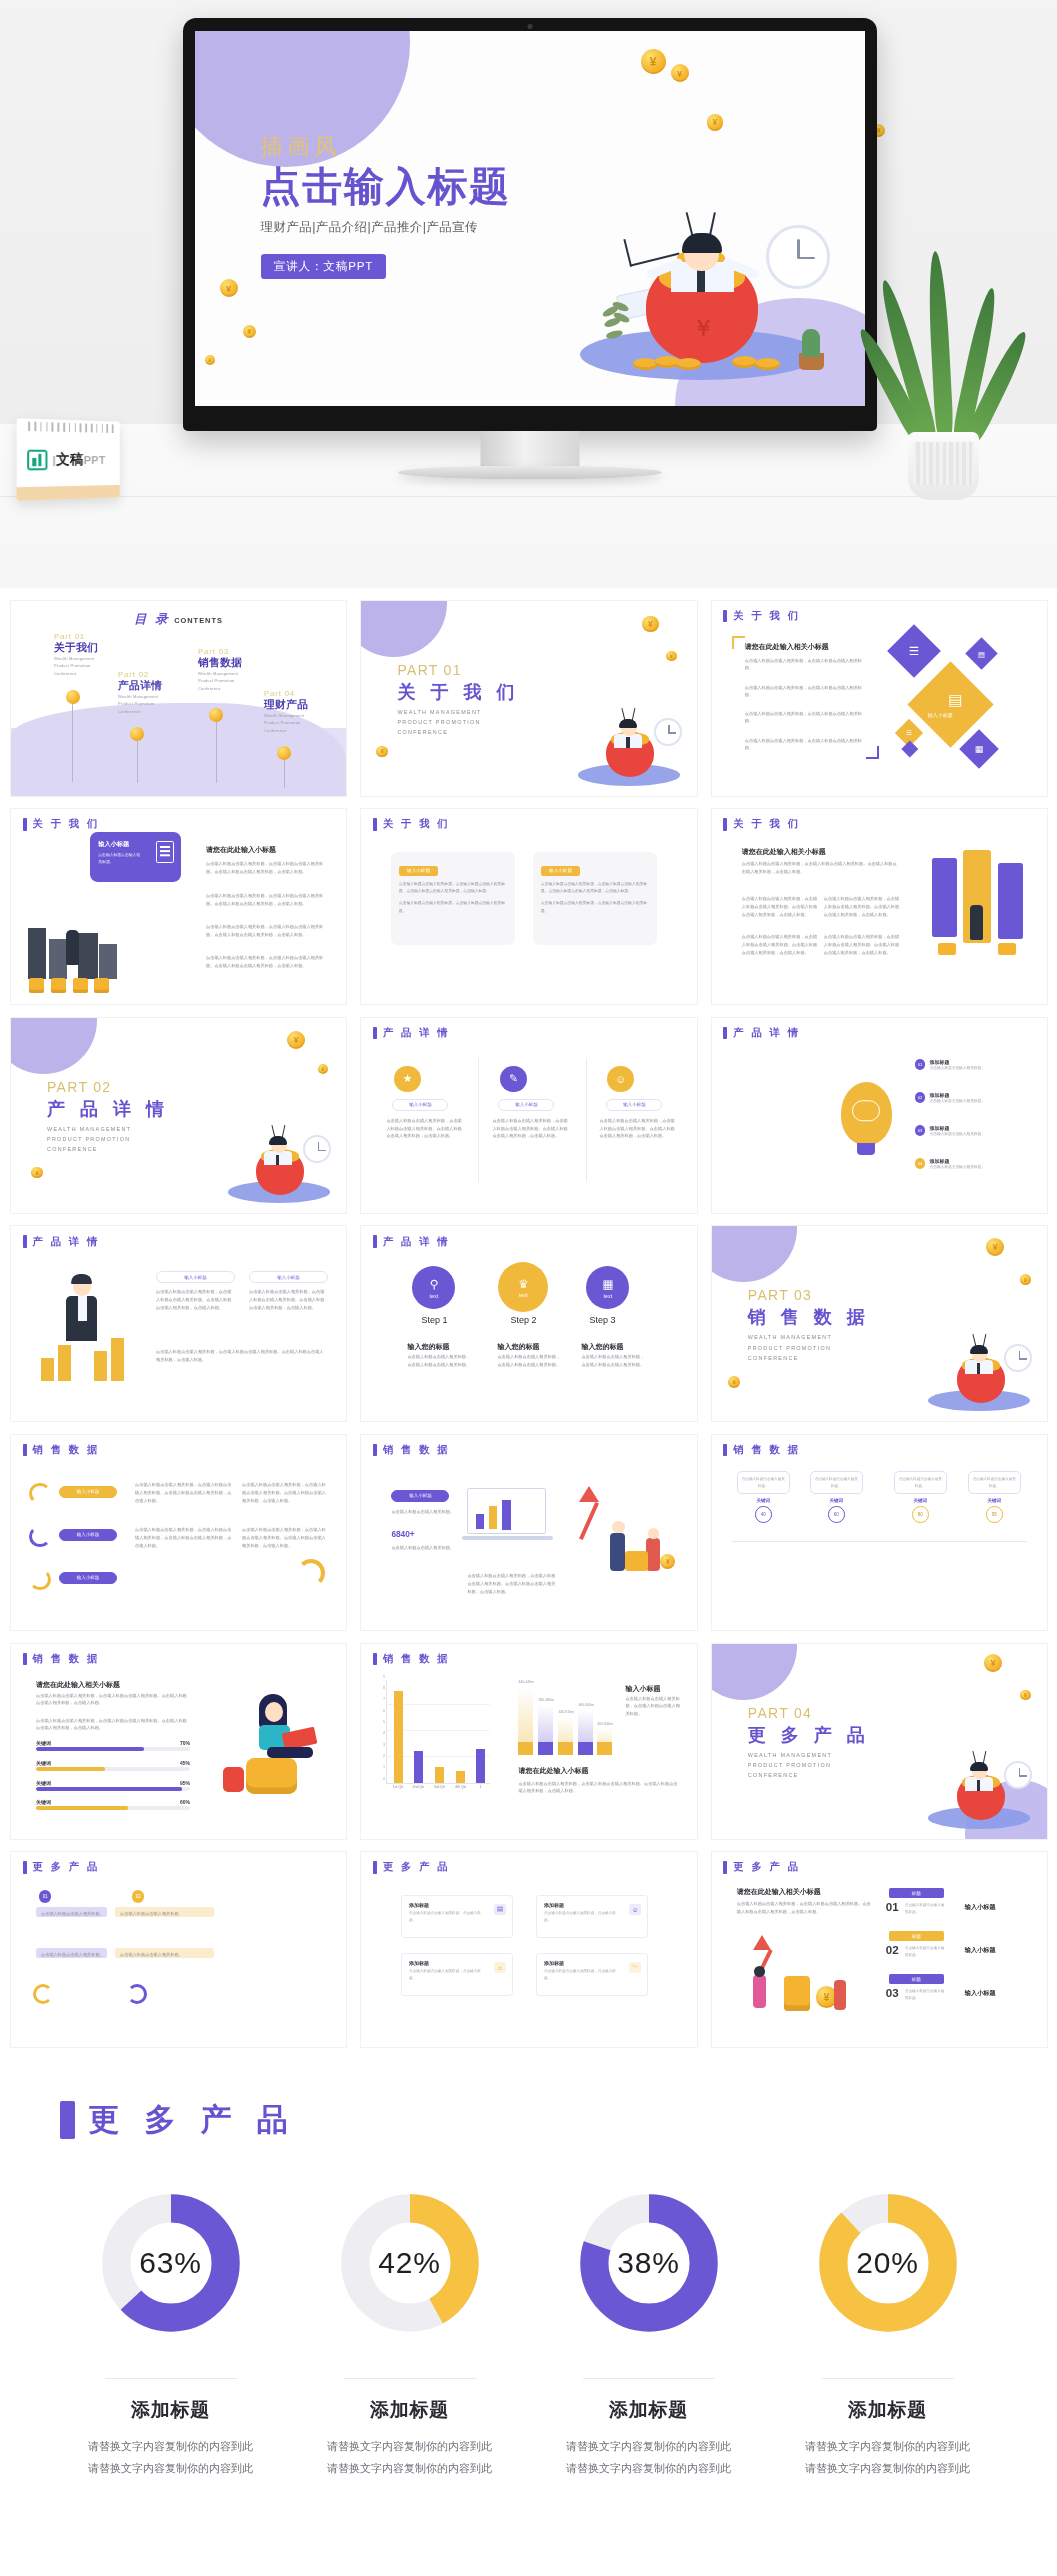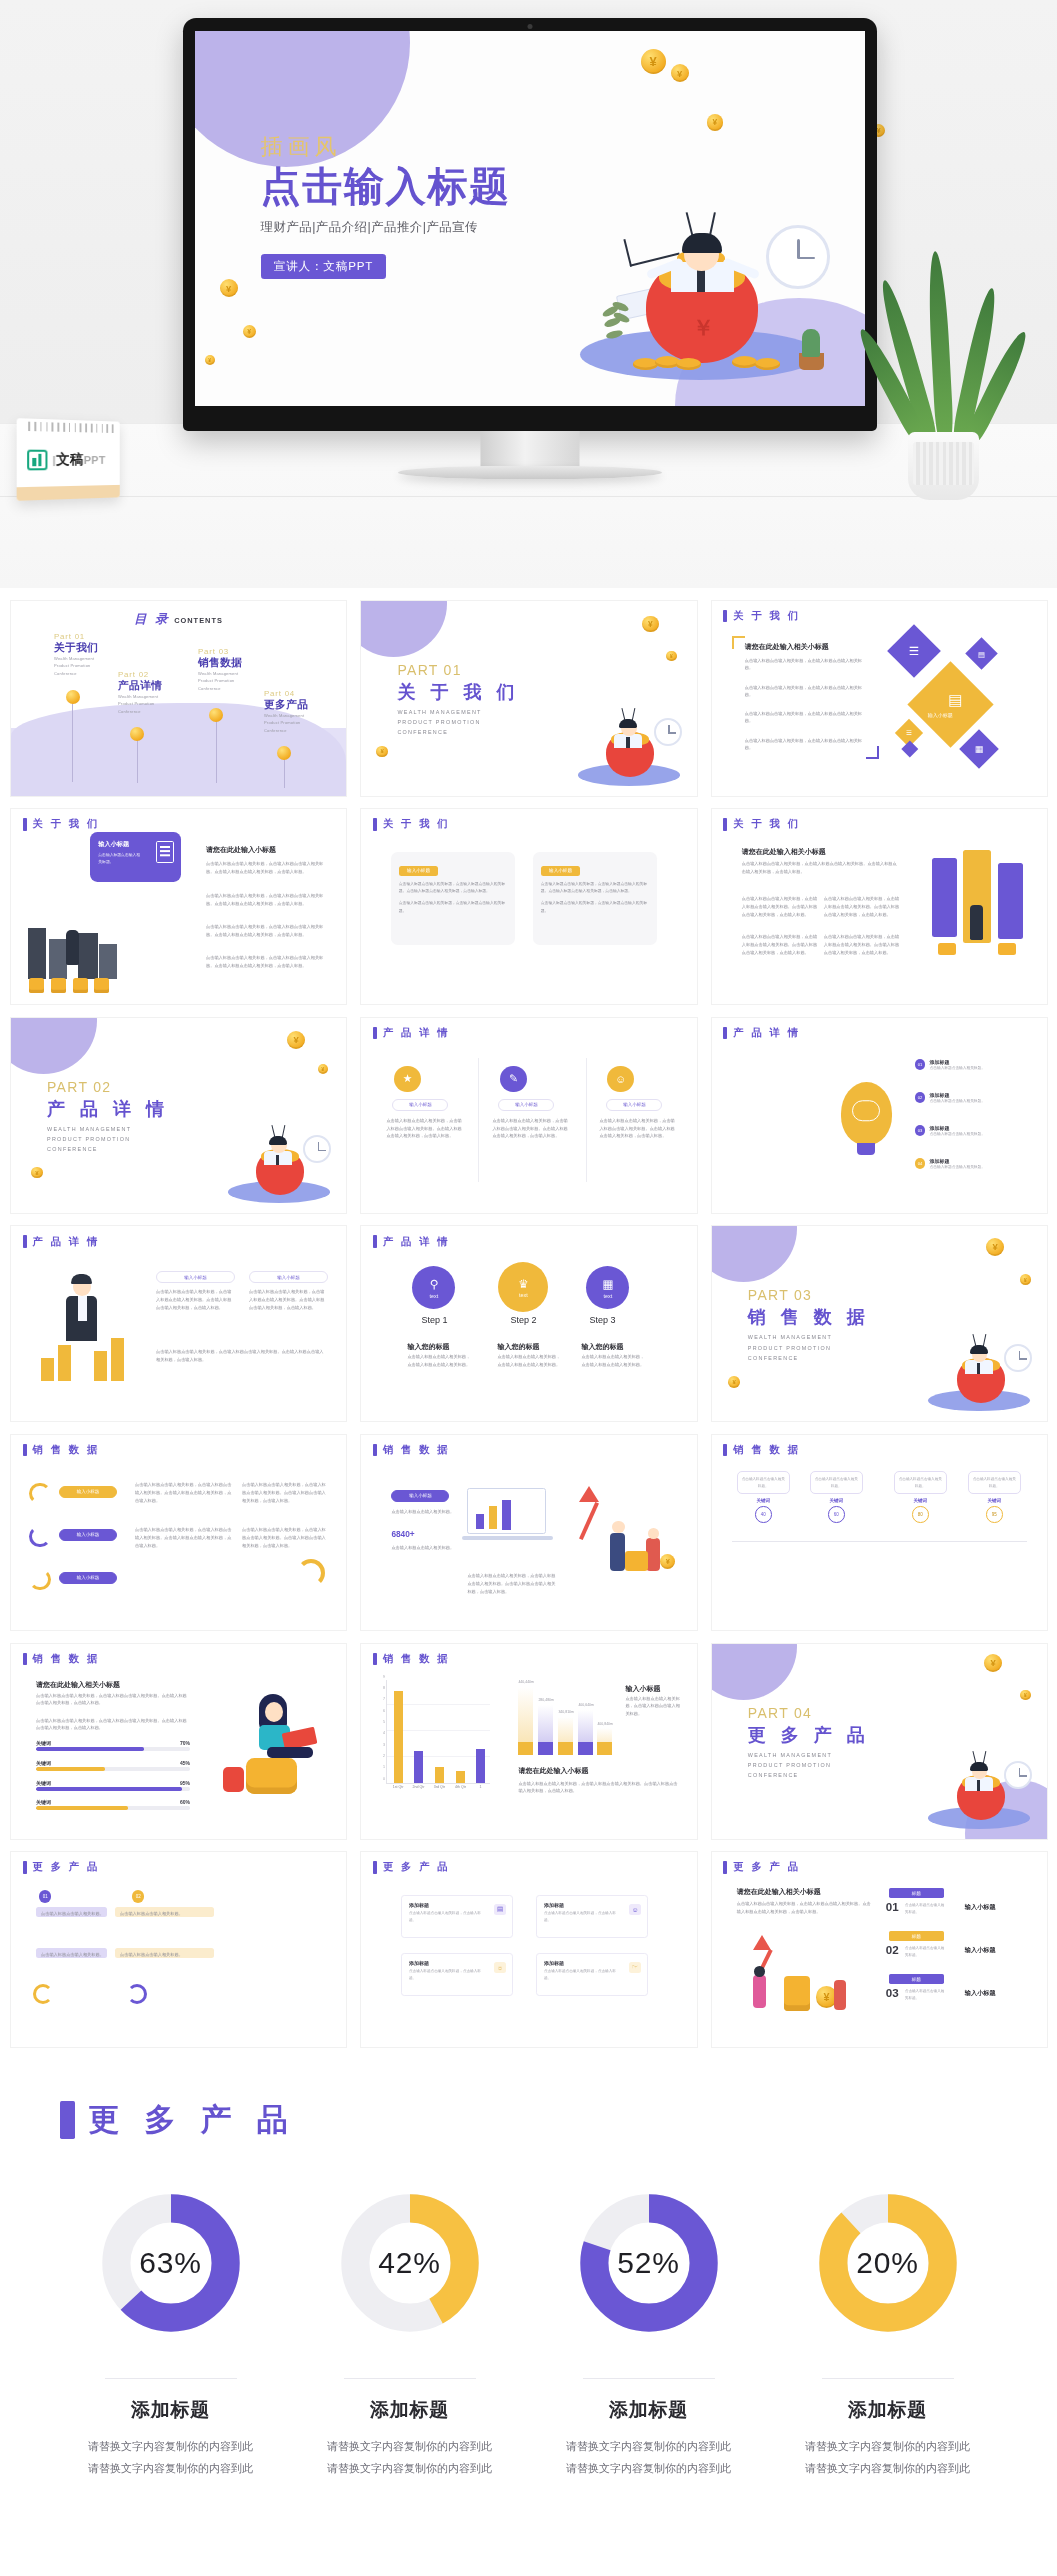--- a/index.html
+++ b/index.html
@@ -655,21 +655,21 @@
       <div class="toc-pin" style="left:198px;top:107px;"></div>
       <div class="toc-item" style="left:187px;top:46px;">
         <div class="toc-part">Part 03</div>
         <div class="toc-cn">销售数据</div>
         <div class="toc-en" style="width:48px;">Wealth Management Product Promotion Conference</div>
       </div>
       <div class="toc-stem" style="left:273px;top:154px;height:33px;"></div>
       <div class="toc-pin" style="left:266px;top:145px;"></div>
       <div class="toc-item" style="left:253px;top:88px;">
         <div class="toc-part">Part 04</div>
-        <div class="toc-cn">更多产品</div>
+        <div class="toc-cn">理财产品</div>
         <div class="toc-en" style="width:48px;">Wealth Management Product Promotion Conference</div>
       </div>
     </div>
 
     <div class="thumb section-slide">
       <div class="t-corner-blob"></div>
       <div class="coin" style="right:38px;top:15px;width:16.5px;height:16.5px;font-size:14px;"></div>
       <div class="coin" style="right:20px;top:50px;width:10.7px;height:10.7px;font-size:9px;"></div>
       <div class="coin" style="left:15px;top:145px;width:11.6px;height:11.6px;font-size:10px;"></div>
       <div class="ss-eyebrow">PART 01</div>
@@ -1223,21 +1223,21 @@
         <div class="donut-h">添加标题</div>
         <div class="donut-p">请替换文字内容复制你的内容到此请替换文字内容复制你的内容到此</div>
       </div>
 
       <div class="donut-cell">
         <div class="donut-wrap">
           <svg class="donut-svg" width="154" height="154" viewBox="0 0 186 186">
             <circle cx="93" cy="93" r="66" fill="none" stroke="#eeeef2" stroke-width="34"></circle>
             <circle cx="93" cy="93" r="66" fill="none" stroke="#6a57d4" stroke-width="34" stroke-dasharray="331.8 414.7" transform="rotate(-90 93 93)"></circle>
           </svg>
-          <div class="donut-val">52%</div>
+          <div class="donut-val">38%</div>
         </div>
         <div class="donut-sep"></div>
         <div class="donut-h">添加标题</div>
         <div class="donut-p">请替换文字内容复制你的内容到此请替换文字内容复制你的内容到此</div>
       </div>
 
       <div class="donut-cell">
         <div class="donut-wrap">
           <svg class="donut-svg" width="154" height="154" viewBox="0 0 186 186">
             <circle cx="93" cy="93" r="66" fill="none" stroke="#eeeef2" stroke-width="34"></circle>

